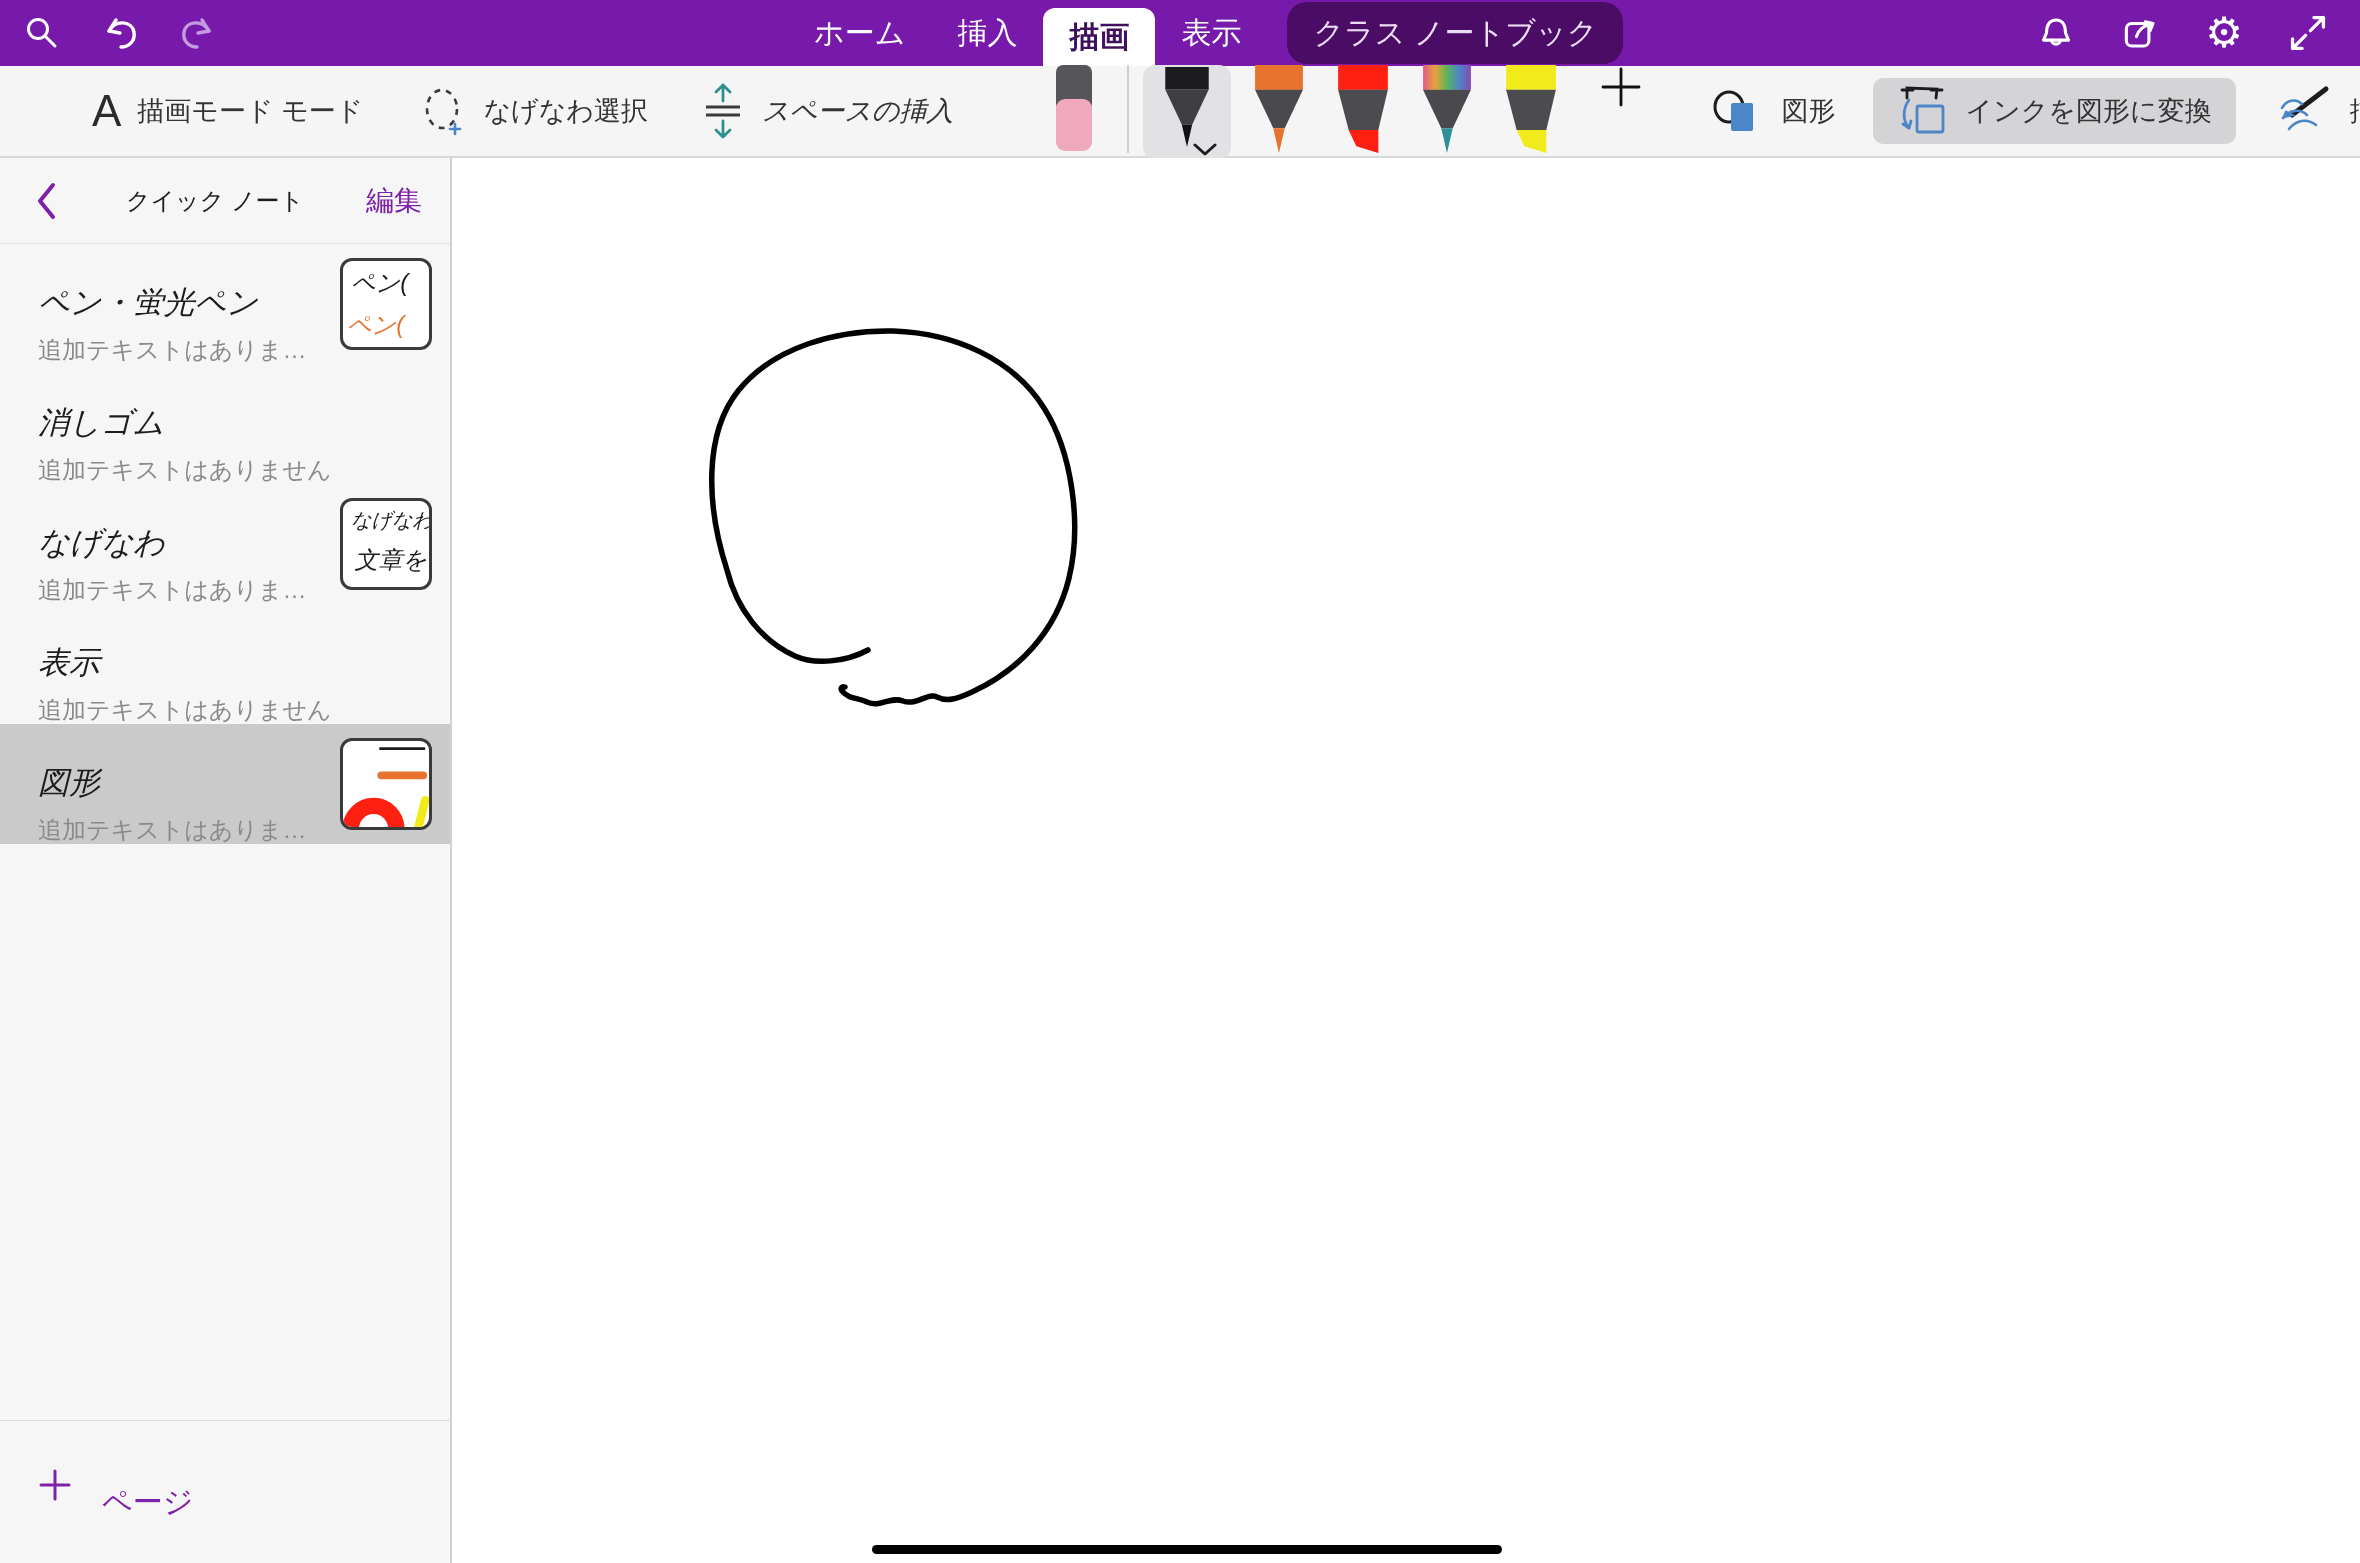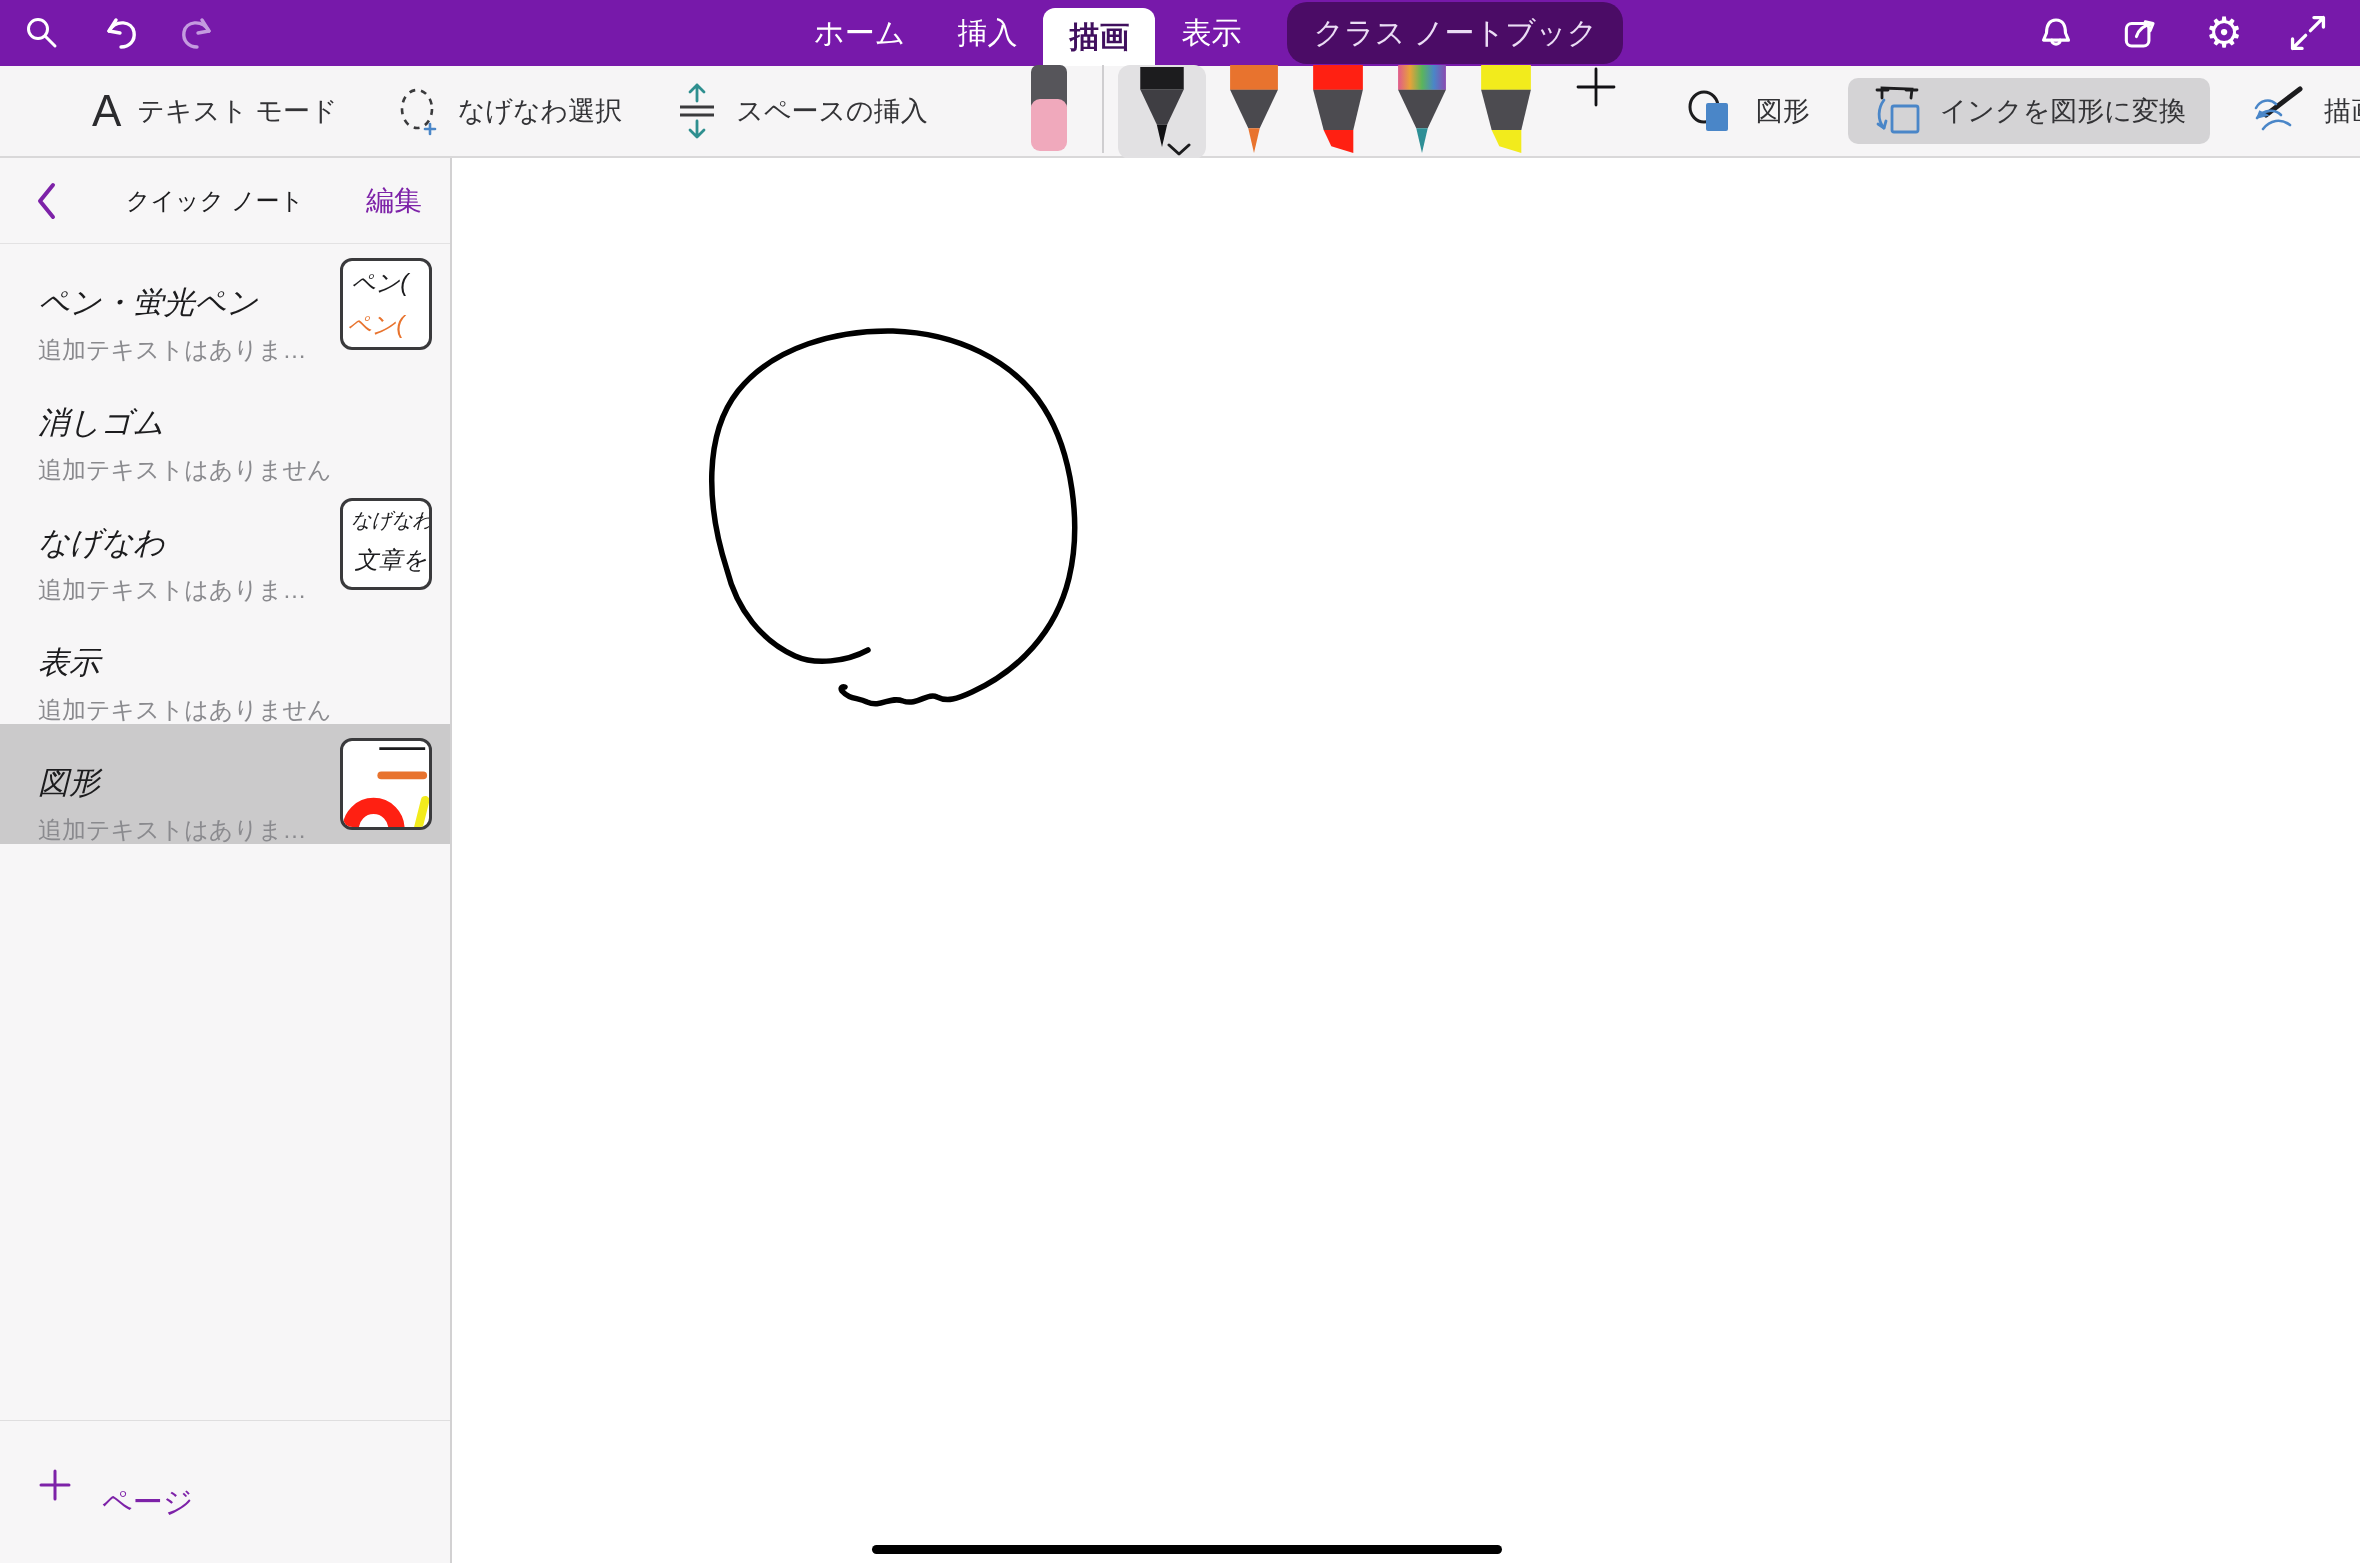--- a/index.html
+++ b/index.html
@@ -19,21 +19,21 @@
 
   
   .toolbar { height:92px; background:#F6F5F6; border-bottom:2px solid #D9D8D9; display:flex; align-items:center; position:relative; }
   .tool-group { display:flex; align-items:center; gap:16px; cursor:pointer; }
   .tool-label { font-size:27px; color:#333336; white-space:nowrap; }
   .a-glyph { font-size:44px; color:#2B2B2E; font-weight:500; }
   .v-div { width:2px; height:58px; background:#C9C8CA; }
 
   .g-textmode { margin-left:92px; }
   .g-lasso { margin-left:56px; }
-  .g-space { margin-left:52px; }
+  .g-space { margin-left:52px;font-style:italic; }
   .div1 { margin-left:44px; }
 
   .pens { height:92px; display:flex; align-items:flex-start; margin-left:40px; }
   .pen { margin:0 14px; cursor:pointer; }
   .eraser { margin-right:22px; }
   .pen-div { width:2px; height:88px; background:#CFCED0; margin:0 8px; }
   .sel-box { position:relative; width:88px; height:94px; background:#E2E1E3; border-radius:12px; display:flex; justify-content:center; margin:0 6px; cursor:pointer; }
   .sel-box svg.pensvg { margin-top:2px; }
   .chev { position:absolute; bottom:2px; left:55%; }
   .plus-btn { margin-left:26px; cursor:pointer; display:flex; align-items:center; }
@@ -134,21 +134,21 @@
           <path d="M14 18 L3 29 M11 29 L3 29 L3 21"></path>
         </g>
       </svg>
     </div>
   </div>
 </div>
 
 <div class="toolbar">
   <div class="tool-group g-textmode">
     <span class="a-glyph">A</span>
-    <span class="tool-label">テキスト モード</span>
+    <span class="tool-label">描画モード モード</span>
   </div>
 
   <div class="tool-group g-lasso">
     <svg width="48" height="52" viewBox="0 0 48 52">
       <ellipse cx="23" cy="24" rx="15" ry="19" fill="none" stroke="#3A3A3C" stroke-width="2.6" stroke-dasharray="6 6"></ellipse>
       <g stroke="#4A86C8" stroke-width="2.6" stroke-linecap="round">
         <line x1="31" y1="44" x2="41" y2="44"></line>
           <line x1="36" y1="39" x2="36" y2="49"></line>
       </g>
     </svg>

